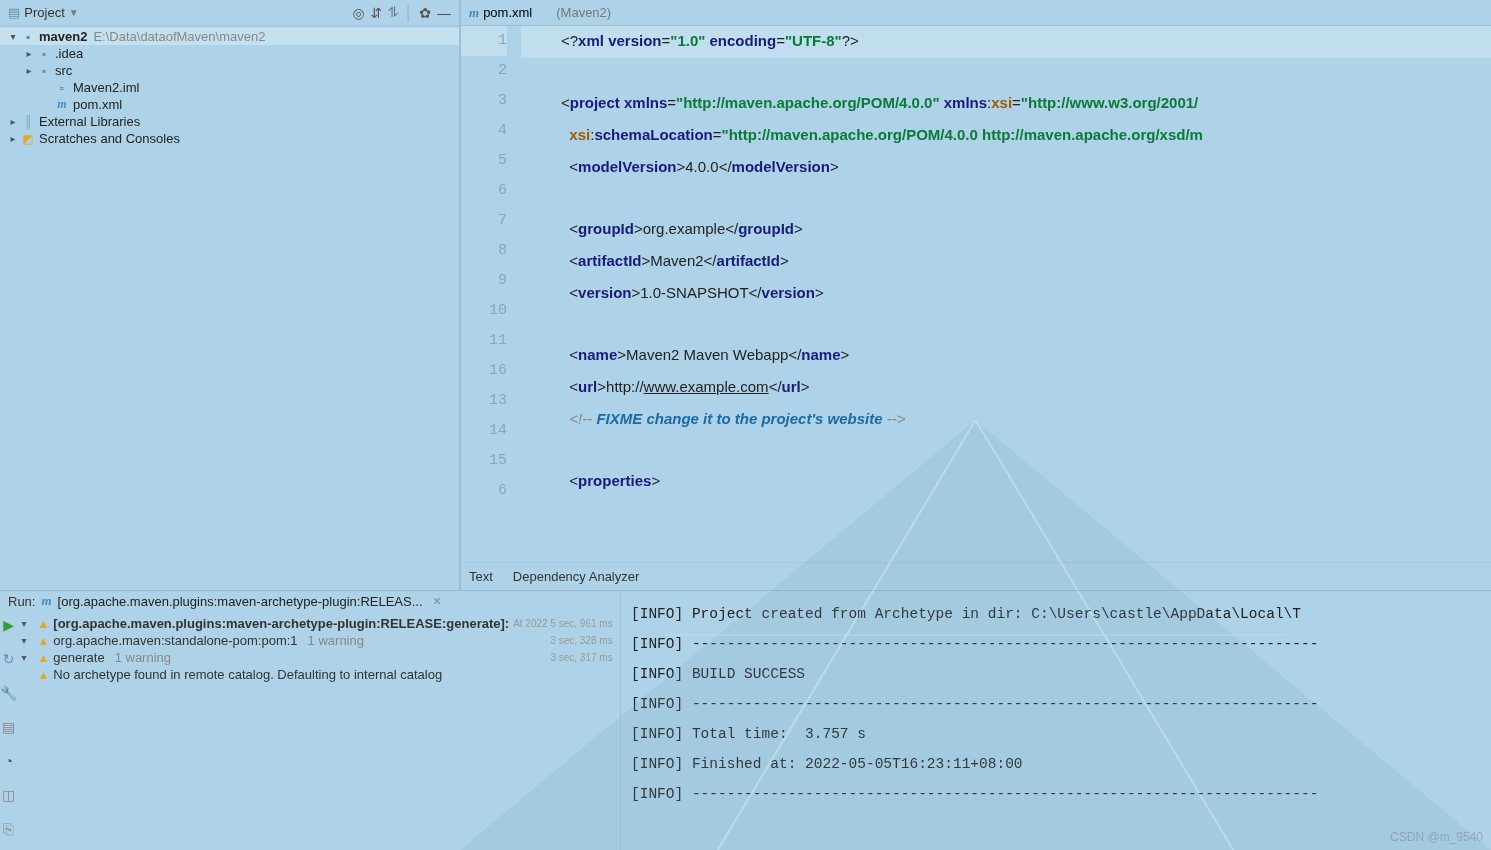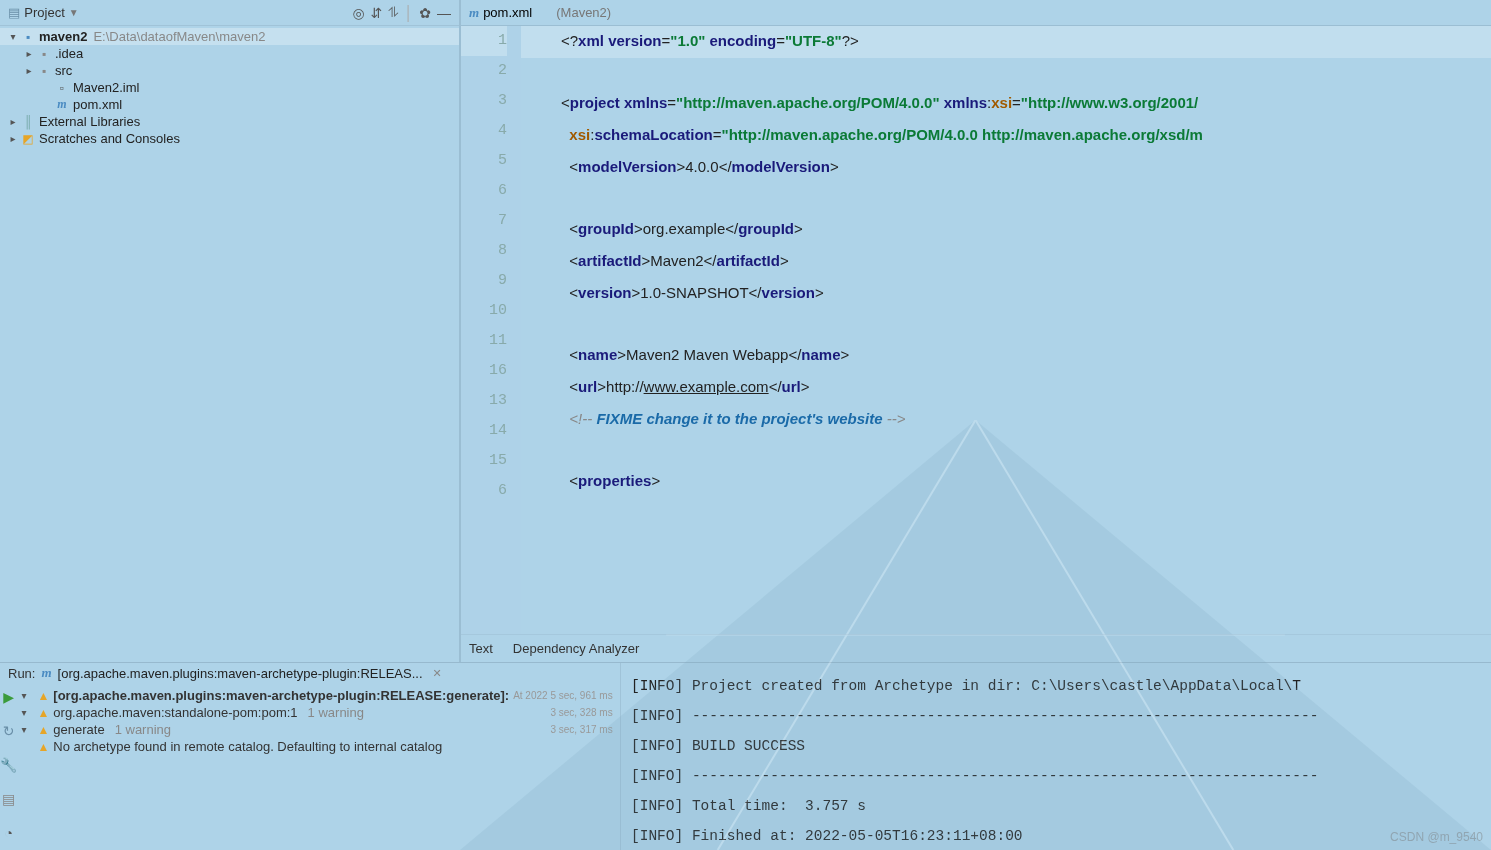--- a/index.html
+++ b/index.html
@@ -52,21 +52,21 @@
   .tok-txt { color: #222; }
   .tok-punc { color: #222; }
   .tok-cmt { color: #888; font-style: italic; }
   .tok-key { color: #1a6aa8; font-style: italic; font-weight: bold; }
   .tok-link { color: #222; text-decoration: underline; }
 
   .editor-subtabs { display: flex; gap: 20px; padding: 6px 8px; font-size: 13px; color: #333; border-top: 1px solid rgba(128,160,180,0.2); }
   .editor-subtabs span { cursor: pointer; }
 
   
-  .run-panel { height: 188px; display: flex; border-top: 1px solid rgba(128,160,180,0.5); }
+  .run-panel { height: 260px; display: flex; border-top: 1px solid rgba(128,160,180,0.5); }
   .run-header-row { display: flex; align-items: center; padding: 2px 8px; font-size: 13px; gap: 6px; }
   .run-header-row .lbl { color: #333; }
   .run-header-row .title { color: #222; }
   .run-header-row .close { color: #888; margin-left: 4px; cursor: pointer; font-size: 11px; }
   .run-left { width: 620px; display: flex; flex-direction: column; }
   .run-left .icon-col { width: 30px; display: flex; flex-direction: column; align-items: center; padding-top: 6px; gap: 18px; color: #6a8; }
   .run-left .icon-col span { cursor: pointer; font-size: 14px; }
   .run-body { display: flex; flex: 1; }
   .run-tree { flex: 1; padding: 4px 0; font-size: 13px; color: #333; }
   .run-tree .r-row { display: flex; align-items: center; padding: 1px 4px; gap: 4px; white-space: nowrap; }

